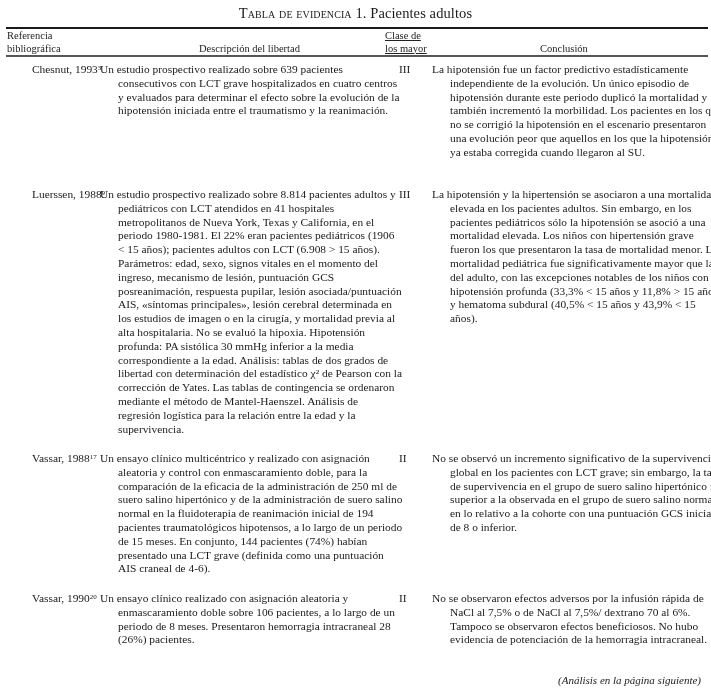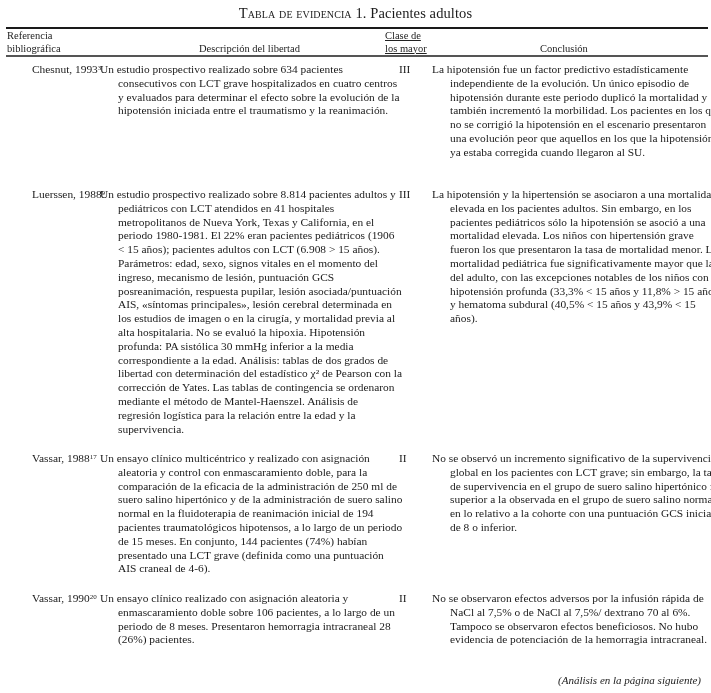--- a/index.html
+++ b/index.html
@@ -55,21 +55,21 @@
 <div class="hdr desc">Descripción del libertad</div>
 <div class="hdr clase">
   <div>Clase de</div>
   <div>los mayor</div>
 </div>
 <div class="hdr concl">Conclusión</div>
 <div class="rule-head"></div>
 
 <div class="row" style="top:63px;">
   <div class="cell ref"><span>Chesnut, 1993</span><sup>3</sup></div>
-  <div class="cell desc">Un estudio prospectivo realizado sobre 634 pacientes consecutivos con LCT grave hospitalizados en cuatro centros y evaluados para determinar el efecto sobre la evolución de la hipotensión iniciada entre el traumatismo y la reanimación.</div>
+  <div class="cell desc">Un estudio prospectivo realizado sobre 639 pacientes consecutivos con LCT grave hospitalizados en cuatro centros y evaluados para determinar el efecto sobre la evolución de la hipotensión iniciada entre el traumatismo y la reanimación.</div>
   <div class="cell clase">III</div>
   <div class="cell concl">La hipotensión fue un factor predictivo estadísticamente independiente de la evolución. Un único episodio de hipotensión durante este periodo duplicó la mortalidad y también incrementó la morbilidad. Los pacientes en los que no se corrigió la hipotensión en el escenario presentaron una evolución peor que aquellos en los que la hipotensión ya estaba corregida cuando llegaron al SU.</div>
 </div>
 
 <div class="row" style="top:188px;">
   <div class="cell ref"><span>Luerssen, 1988</span><sup>9</sup></div>
   <div class="cell desc">Un estudio prospectivo realizado sobre 8.814 pacientes adultos y pediátricos con LCT atendidos en 41 hospitales metropolitanos de Nueva York, Texas y California, en el periodo 1980-1981. El 22% eran pacientes pediátricos (1906 &lt; 15 años); pacientes adultos con LCT (6.908 &gt; 15 años). Parámetros: edad, sexo, signos vitales en el momento del ingreso, mecanismo de lesión, puntuación GCS posreanimación, respuesta pupilar, lesión asociada/puntuación AIS, «síntomas principales», lesión cerebral determinada en los estudios de imagen o en la cirugía, y mortalidad previa al alta hospitalaria. No se evaluó la hipoxia. Hipotensión profunda: PA sistólica 30 mmHg inferior a la media correspondiente a la edad. Análisis: tablas de dos grados de libertad con determinación del estadístico χ² de Pearson con la corrección de Yates. Las tablas de contingencia se ordenaron mediante el método de Mantel-Haenszel. Análisis de regresión logística para la relación entre la edad y la supervivencia.</div>
   <div class="cell clase">III</div>
   <div class="cell concl">La hipotensión y la hipertensión se asociaron a una mortalidad elevada en los pacientes adultos. Sin embargo, en los pacientes pediátricos sólo la hipotensión se asoció a una mortalidad elevada. Los niños con hipertensión grave fueron los que presentaron la tasa de mortalidad menor. La mortalidad pediátrica fue significativamente mayor que la del adulto, con las excepciones notables de los niños con hipotensión profunda (33,3% &lt; 15 años y 11,8% &gt; 15 años) y hematoma subdural (40,5% &lt; 15 años y 43,9% &lt; 15 años).</div>
 </div>

